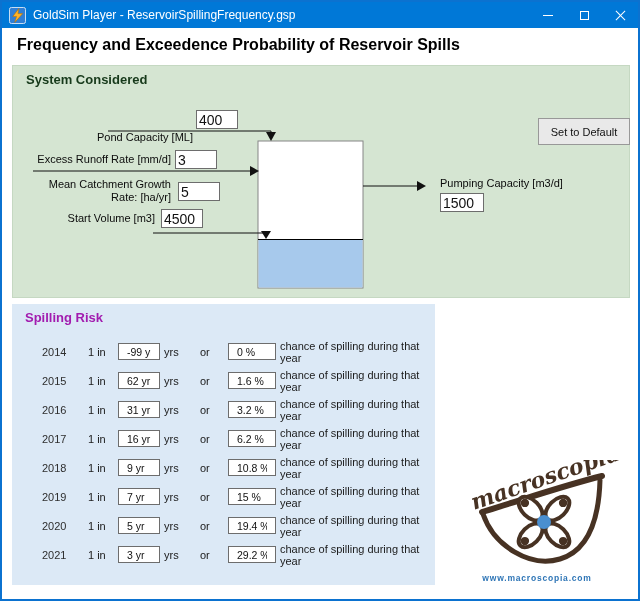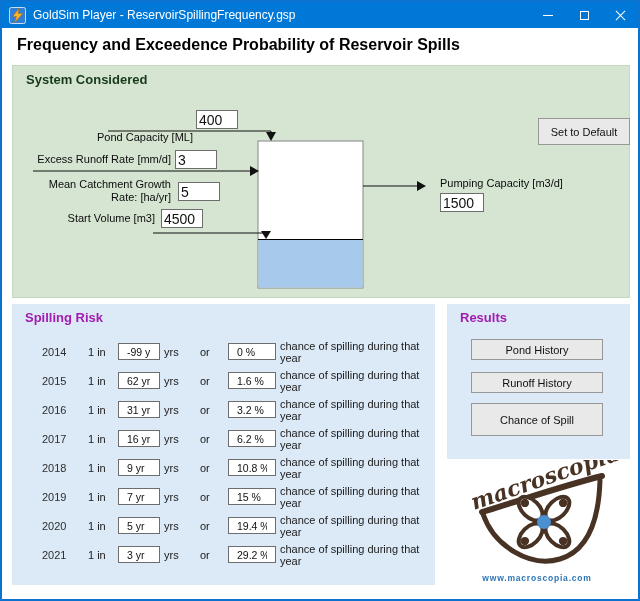--- a/index.html
+++ b/index.html
@@ -222,26 +222,20 @@
         <span><input class="tbox2" value="3 yr" style=""></span>
         <span>yrs</span>
         <span>or</span>
         <span><input class="tbox2 pct" value="29.2 %" style=""></span>
         <span>chance of spilling during that year</span>
       </div>
 
     </div>
   </div>
 
-  <div class="panel" id="results-panel">
-    <div class="sec-header">Results</div>
-    <button class="gbtn" id="pond-history-btn">Pond History</button>
-    <button class="gbtn" id="runoff-history-btn">Runoff History</button>
-    <button class="gbtn" id="chance-spill-btn">Chance of Spill</button>
-  </div>
 
   <div id="logo">
     <svg width="170" height="108" viewBox="0 0 170 108">
 
       <path d="M30,52 C70,40 110,26 150,16" fill="none" stroke="#473223" stroke-width="6" stroke-linecap="round"></path>
 
       <path d="M148,20 C147,55 138,90 108,99 C78,108 42,86 31,54" fill="none" stroke="#473223" stroke-width="5" stroke-linecap="round"></path>
 
       <g transform="translate(92,62)">
         <g transform="rotate(45)">

